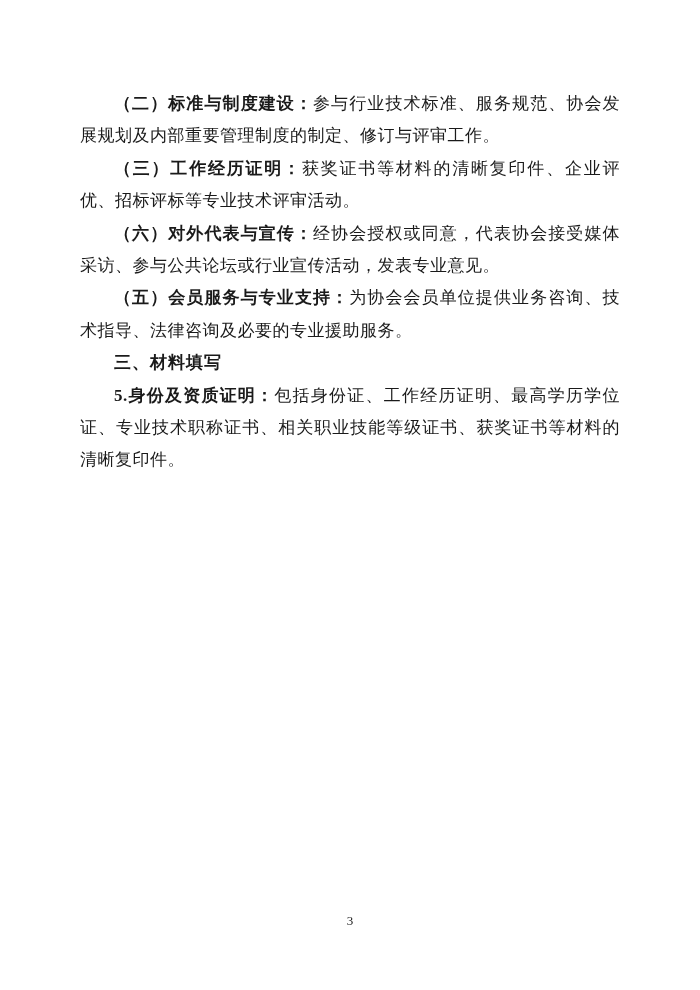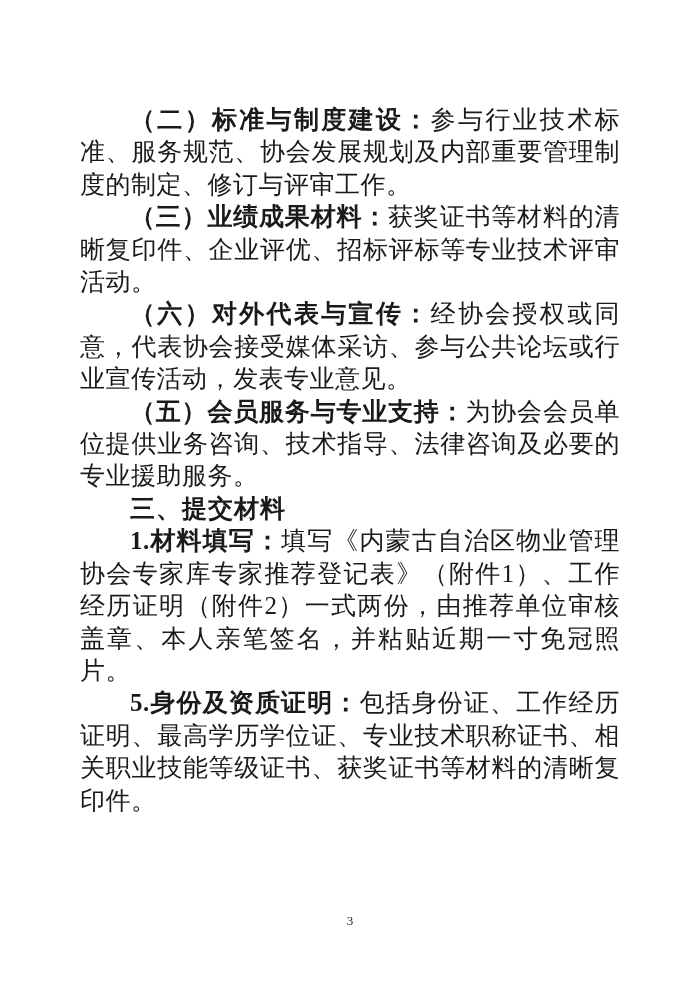--- a/index.html
+++ b/index.html
@@ -13,23 +13,23 @@
     height: 990px;
     margin: 0 auto;
     background: var(--page-bg, #ffffff);
     overflow: hidden;
     font-family: "Liberation Serif", "DejaVu Serif", serif;
     color: var(--text-color, #1a1a1a);
   }
   .content {
     position: absolute;
     left: 80px;
-    top: 104px;
+    top: 88px;
     width: 540px;
-    font-size: 25px;
+    font-size: 17px;
     line-height: 32.4px;
     text-align: justify;
     text-justify: inter-ideograph;
     letter-spacing: 0.5px;
   }
   .content p {
     margin: 0;
     padding: 0;
     text-indent: 2em;
   }
@@ -51,31 +51,30 @@
   }
 </style>
 </head>
 <body>
 
 <div class="page">
   <div class="content">
 
     <p class="para"><b class="lead">（二）标准与制度建设：</b><span>参与行业技术标准、服务规范、协会发展规划及内部重要管理制度的制定、修订与评审工作。</span></p>
 
-    <p class="para"><b class="lead">（三）业绩成果材料：</b><span>获奖证书等材料的清晰复印件、企业评优、招标评标等专业技术评审活动。</span></p>
+    <p class="para"><b class="lead">（三）工作经历证明：</b><span>获奖证书等材料的清晰复印件、企业评优、招标评标等专业技术评审活动。</span></p>
 
 
     <p class="para"><b class="lead">（六）对外代表与宣传：</b><span>经协会授权或同意，代表协会接受媒体采访、参与公共论坛或行业宣传活动，发表专业意见。</span></p>
 
     <p class="para"><b class="lead">（五）会员服务与专业支持：</b><span>为协会会员单位提供业务咨询、技术指导、法律咨询及必要的专业援助服务。</span></p>
 
-    <p class="para heading-line"><b class="lead">三、提交材料</b></p>
+    <p class="para heading-line"><b class="lead">三、材料填写</b></p>
 
 
-    <p class="para"><b class="lead">1.材料填写：</b><span>填写《内蒙古自治区物业管理协会专家库专家推荐登记表》（附件1）、工作经历证明（附件2）一式两份，由推荐单位审核盖章、本人亲笔签名，并粘贴近期一寸免冠照片。</span></p>
 
     <p class="para"><b class="lead">5.身份及资质证明：</b><span>包括身份证、工作经历证明、最高学历学位证、专业技术职称证书、相关职业技能等级证书、获奖证书等材料的清晰复印件。</span></p>
 
 
   </div>
 
   <div class="footer">
     <span>3</span>
   </div>
 </div>

